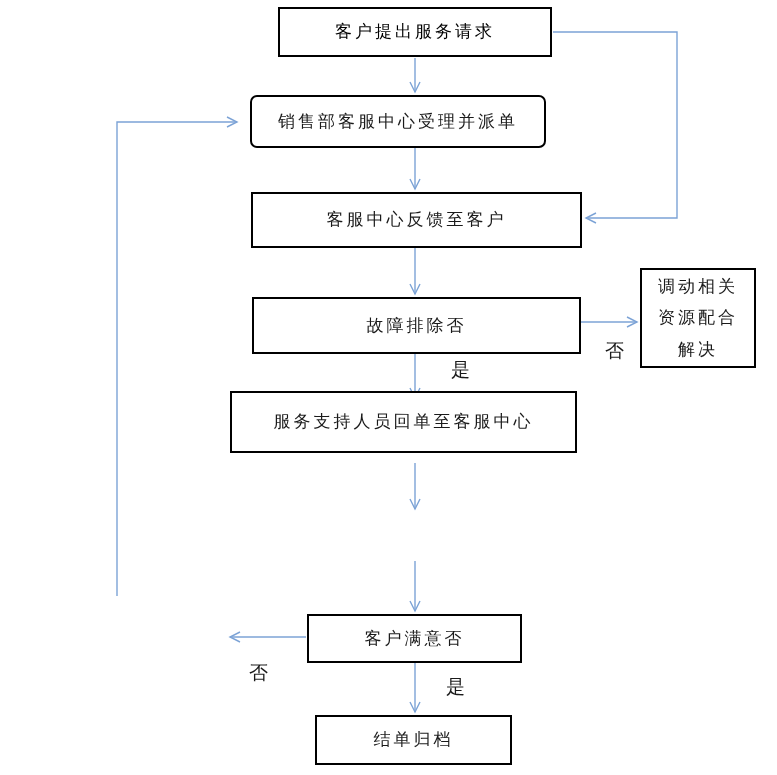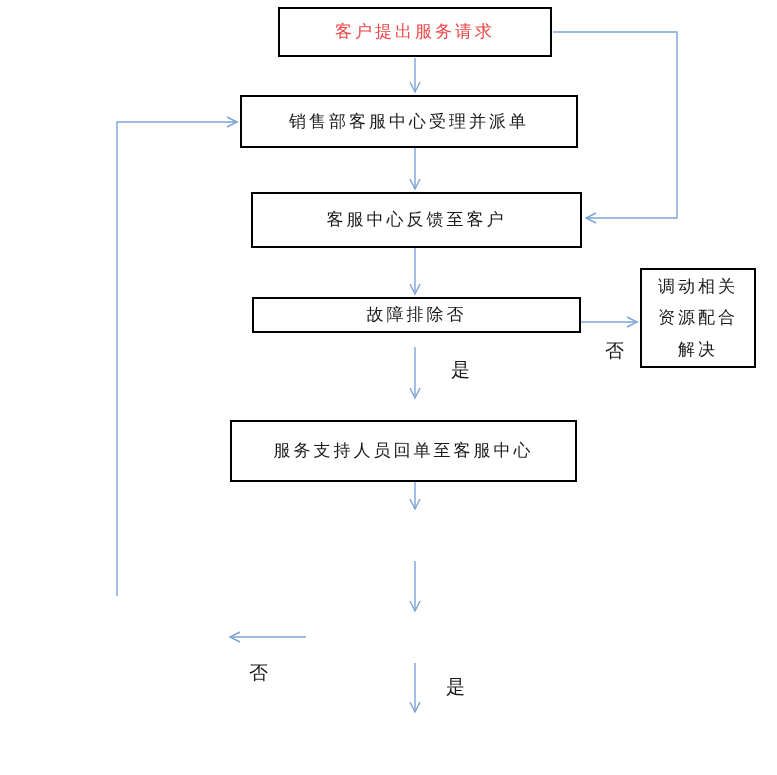--- a/index.html
+++ b/index.html
@@ -67,37 +67,39 @@
     <path class="connector" d="M415,347 L415,398" marker-end="url(#arrowhead)" stroke="#7ca3d6"></path>
     <path class="connector" d="M581,322 L637,322" marker-end="url(#arrowhead)" stroke="#7ca3d6"></path>
     <path class="connector" d="M415,463 L415,509" marker-end="url(#arrowhead)" stroke="#7ca3d6"></path>
     <path class="connector" d="M415,561 L415,611" marker-end="url(#arrowhead)" stroke="#7ca3d6"></path>
     <path class="connector" d="M415,663 L415,712" marker-end="url(#arrowhead)" stroke="#7ca3d6"></path>
     <path class="connector" d="M306,637 L230,637" marker-end="url(#arrowhead)" stroke="#7ca3d6"></path>
     <path class="connector" d="M117,596 L117,122 L237,122" marker-end="url(#arrowhead)" stroke="#7ca3d6"></path>
     <path class="connector" d="M553,32 L677,32 L677,218 L586,218" marker-end="url(#arrowhead)" stroke="#7ca3d6"></path>
   </svg>
 
-  <div class="node" style="left: 278px; top: 7px; width: 274px; height: 50px; border-color: rgb(0, 0, 0); color: #ef4444; text-align: center;">客户提出服务请求</div>
+  <div class="node" style="left: 278px; top: 7px; width: 274px; height: 50px; border-color: rgb(0, 0, 0); color: #000000; text-align: center;">客户提出服务请求</div>
 
-  <div class="node" style="left: 240px; top: 95px; width: 338px; height: 53px; border-color: rgb(0, 0, 0); color: rgb(26, 26, 26);">销售部客服中心受理并派单</div>
+  <div class="node" style="left: 250px; top: 95px; width: 296px; height: 53px; border-color: rgb(0, 0, 0); color: rgb(26, 26, 26); border-radius: 7px;">销售部客服中心受理并派单</div>
 
   <div class="node" style="left: 251px; top: 192px; width: 331px; height: 56px; border-color: rgb(0, 0, 0); color: rgb(26, 26, 26);">客服中心反馈至客户</div>
 
-  <div class="node" style="left: 252px; top: 297px; width: 329px; height: 36px; border-color: rgb(0, 0, 0); color: rgb(26, 26, 26);">故障排除否</div>
+  <div class="node" style="left: 252px; top: 297px; width: 329px; height: 57px; border-color: rgb(0, 0, 0); color: rgb(26, 26, 26);">故障排除否</div>
 
   <div class="node" style="left: 640px; top: 268px; width: 116px; height: 100px; line-height: 1.85; border-color: rgb(0, 0, 0); color: rgb(26, 26, 26);">调动相关
 资源配合
 解决</div>
 
-  <div class="node" style="left: 230px; top: 420px; width: 347px; height: 62px; border-color: rgb(0, 0, 0); color: rgb(26, 26, 26);">服务支持人员回单至客服中心</div>
+  <div class="node" style="left: 230px; top: 391px; width: 347px; height: 62px; border-color: rgb(0, 0, 0); color: rgb(26, 26, 26);">服务支持人员回单至客服中心</div>
 
 
+  <div class="node" style="left: 307px; top: 614px; width: 215px; height: 49px; border-color: rgb(0, 0, 0); color: rgb(26, 26, 26);">客户满意否</div>
 
 
+  <div class="node" style="left: 315px; top: 715px; width: 197px; height: 50px; border-color: rgb(0, 0, 0); color: rgb(26, 26, 26);">结单归档</div>
 
   <span class="edge-label" style="left: 451px; top: 357px; color: rgb(26, 26, 26);">是</span>
 
   <span class="edge-label" style="left: 605px; top: 338px; color: rgb(26, 26, 26);">否</span>
 
   <span class="edge-label" style="left: 249px; top: 660px; color: rgb(26, 26, 26);">否</span>
 
   <span class="edge-label" style="left: 446px; top: 674px; color: rgb(26, 26, 26);">是</span>
 
 </div>

